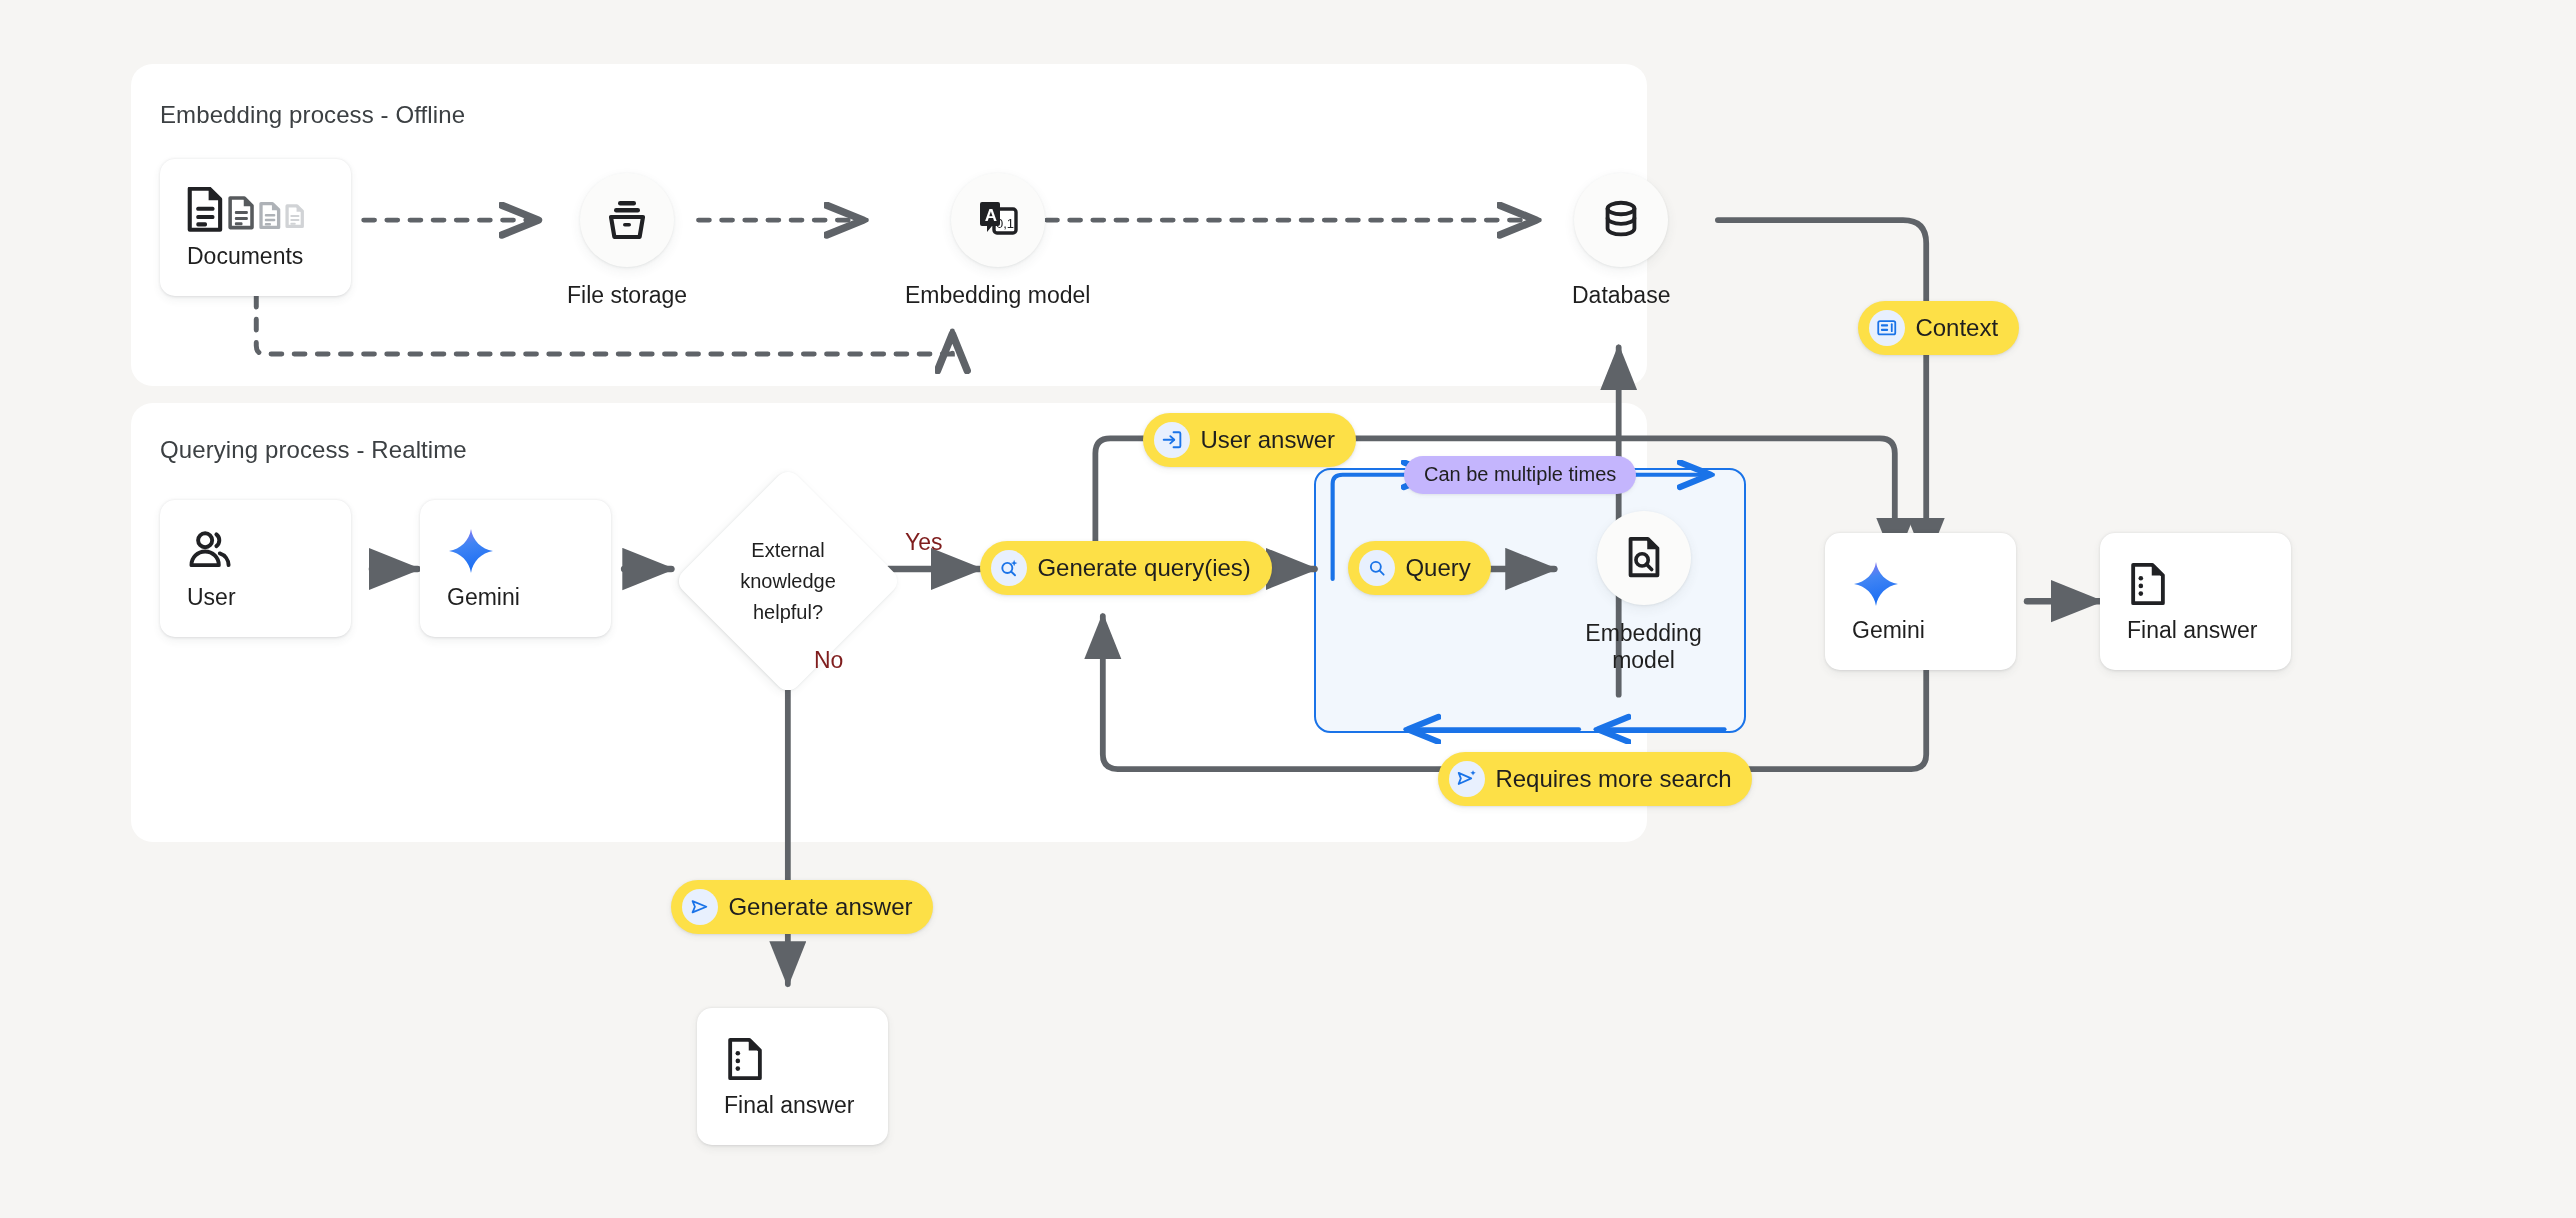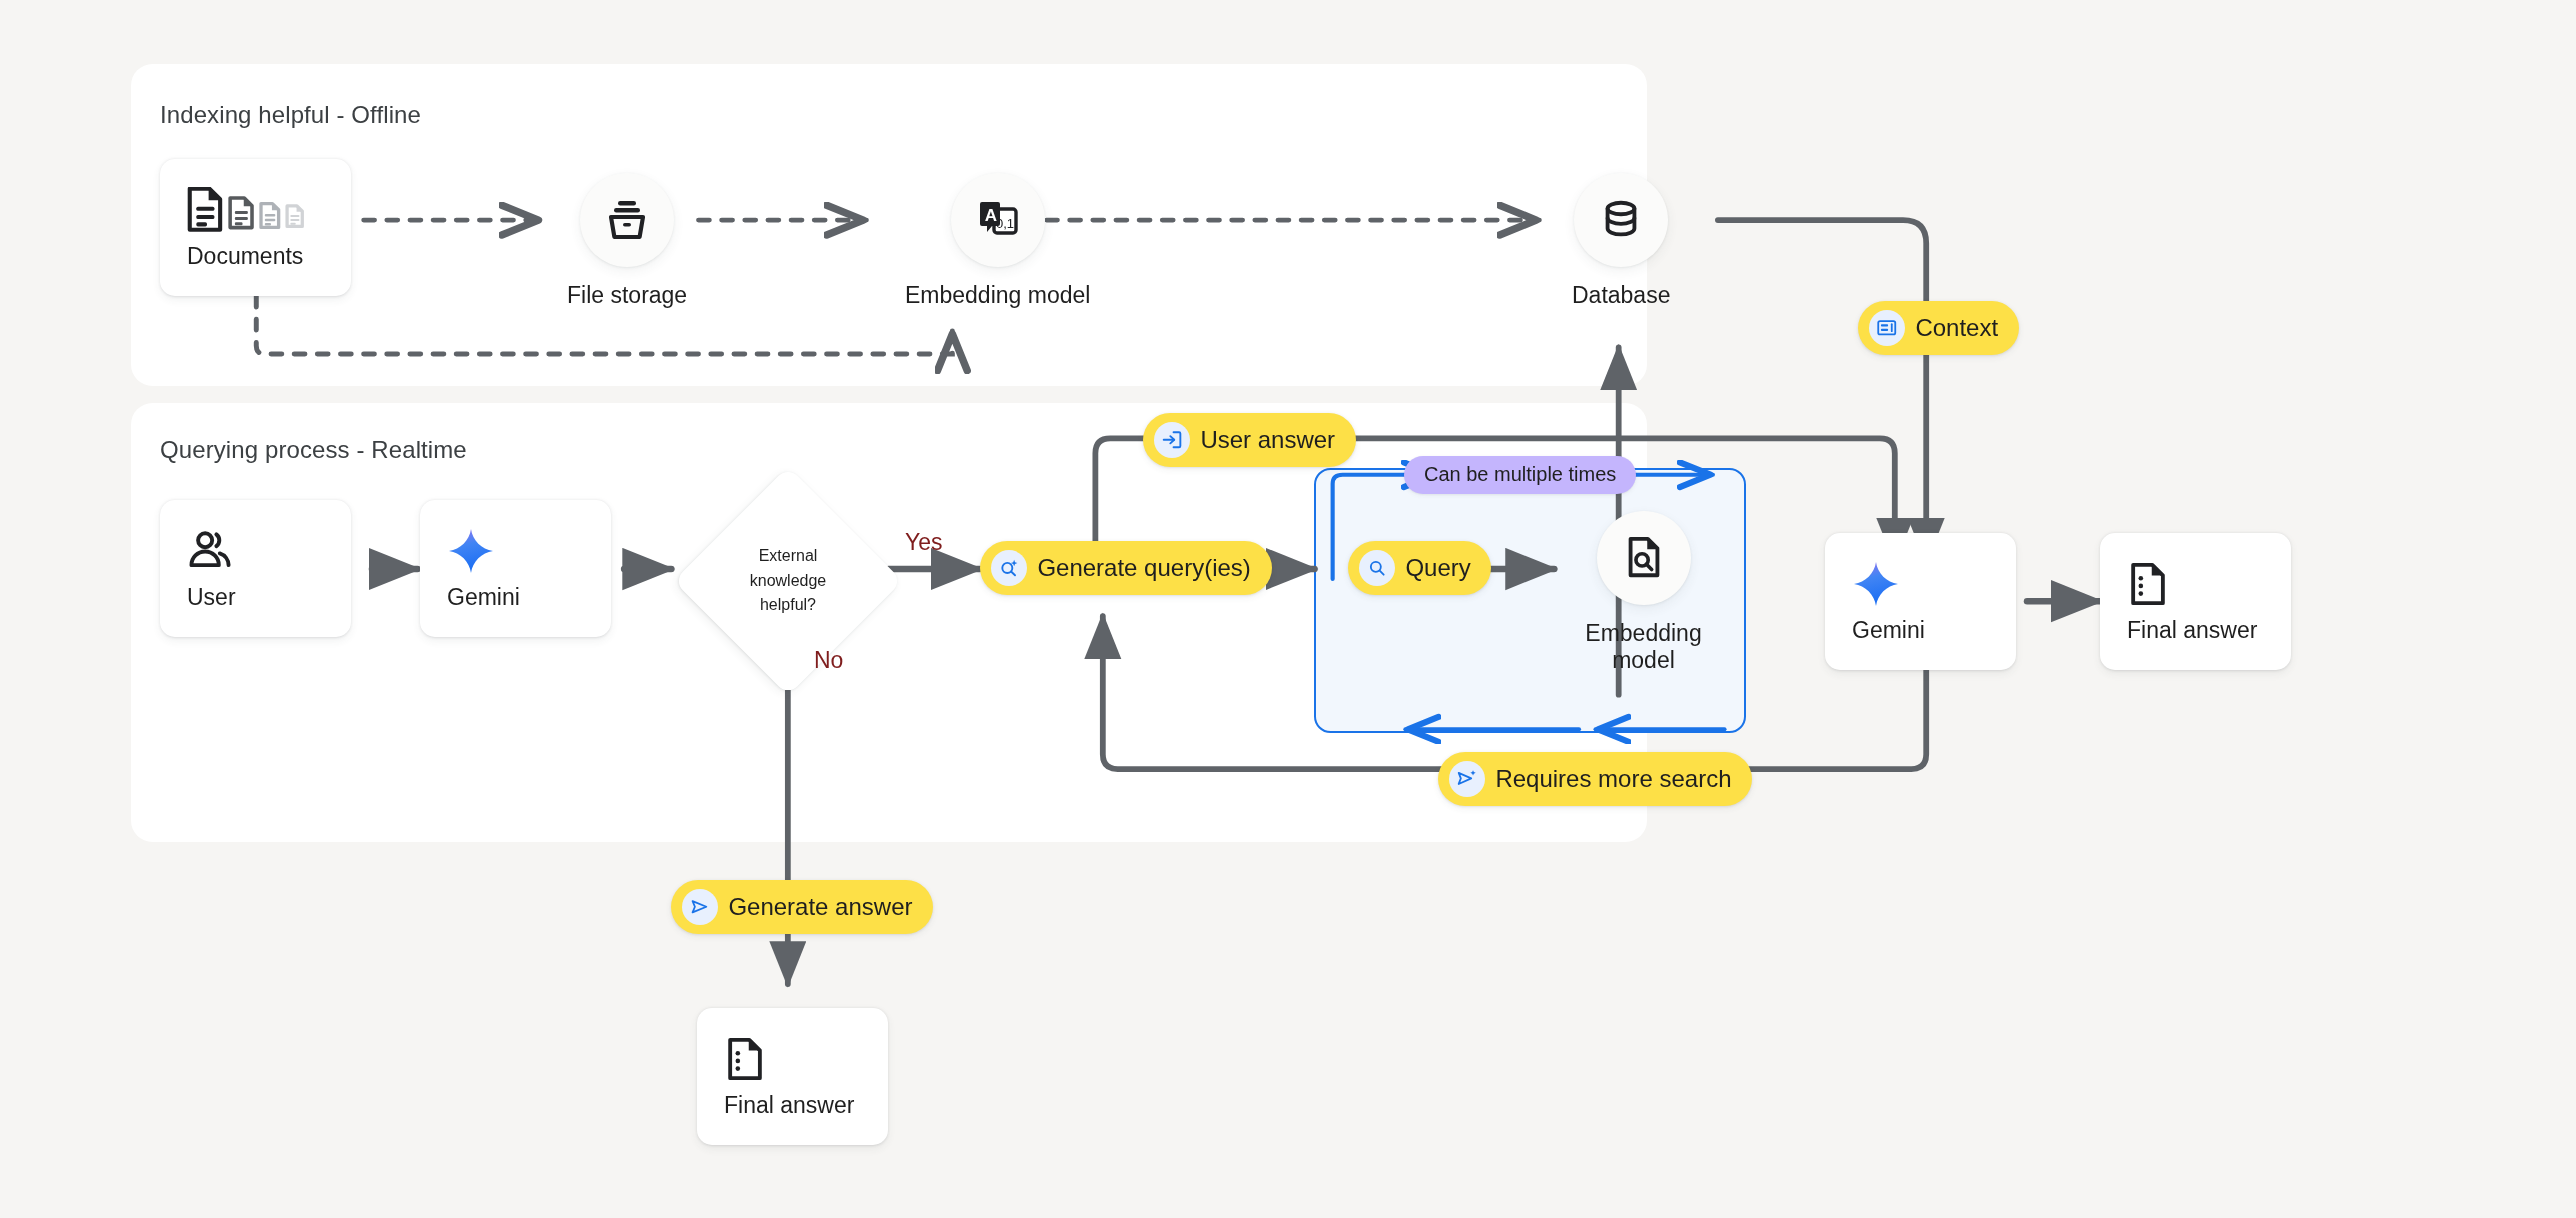--- a/index.html
+++ b/index.html
@@ -87,21 +87,21 @@
   #diamond .dshape{
     position:absolute;inset:0;
     background:#fff;
     border-radius:13.2px;
     transform:rotate(45deg);
     box-shadow:0 0.8px 2.5px rgba(60,64,67,.12),0 3.3px 10px rgba(60,64,67,.07);
   }
   #diamond .dtext{
     position:absolute;inset:0;display:flex;flex-direction:column;
     align-items:center;justify-content:center;
-    font-size:16px;color:#1f1f1f;line-height:1.55;text-align:center;
+    font-size:20px;color:#1f1f1f;line-height:1.55;text-align:center;
   }
 
   
   #loop-box{
     position:absolute;left:1314px;top:468px;width:428px;height:261px;
     background:#f2f7fd;border:2.5px solid #1a73e8;border-radius:16.5px;
   }
 
   
   #wires{position:absolute;left:0;top:0;width:2576px;height:1219px;pointer-events:none;}
@@ -111,21 +111,21 @@
   }
 </style>
 </head>
 <body>
 
 <div id="stage">
 
   <div class="panel" id="panel-indexing"></div>
   <div class="panel" id="panel-querying"></div>
 
-  <div class="panel-title" id="title-indexing">Indexing helpful - Offline</div>
+  <div class="panel-title" id="title-indexing">Embedding process - Offline</div>
   <div class="panel-title" id="title-querying">Querying process - Realtime</div>
 
   <div id="loop-box"></div>
 
   <svg id="wires" viewBox="0 0 3116 1474">
     <defs>
       <marker id="ah" markerWidth="10" markerHeight="10" refX="7.4" refY="3.2" orient="auto" markerUnits="strokeWidth">
         <path d="M0,0 L8,3.2 L0,6.4 z" fill="#5f6368"></path>
       </marker>
       <marker id="ah-thin" markerWidth="12" markerHeight="12" refX="8.6" refY="3.6" orient="auto" markerUnits="strokeWidth">

